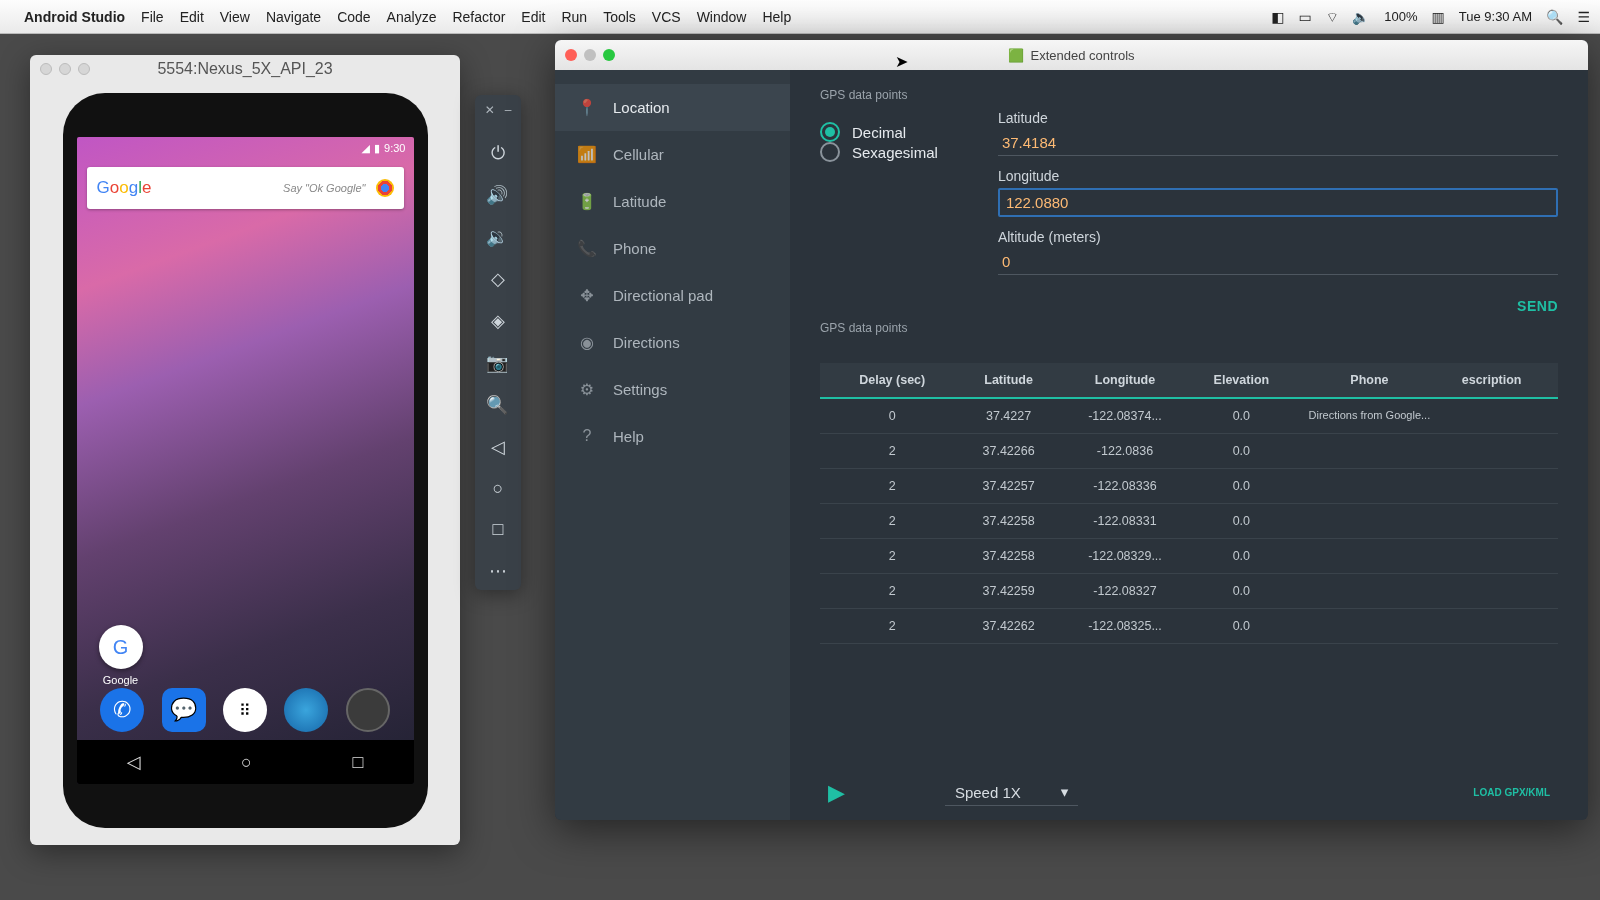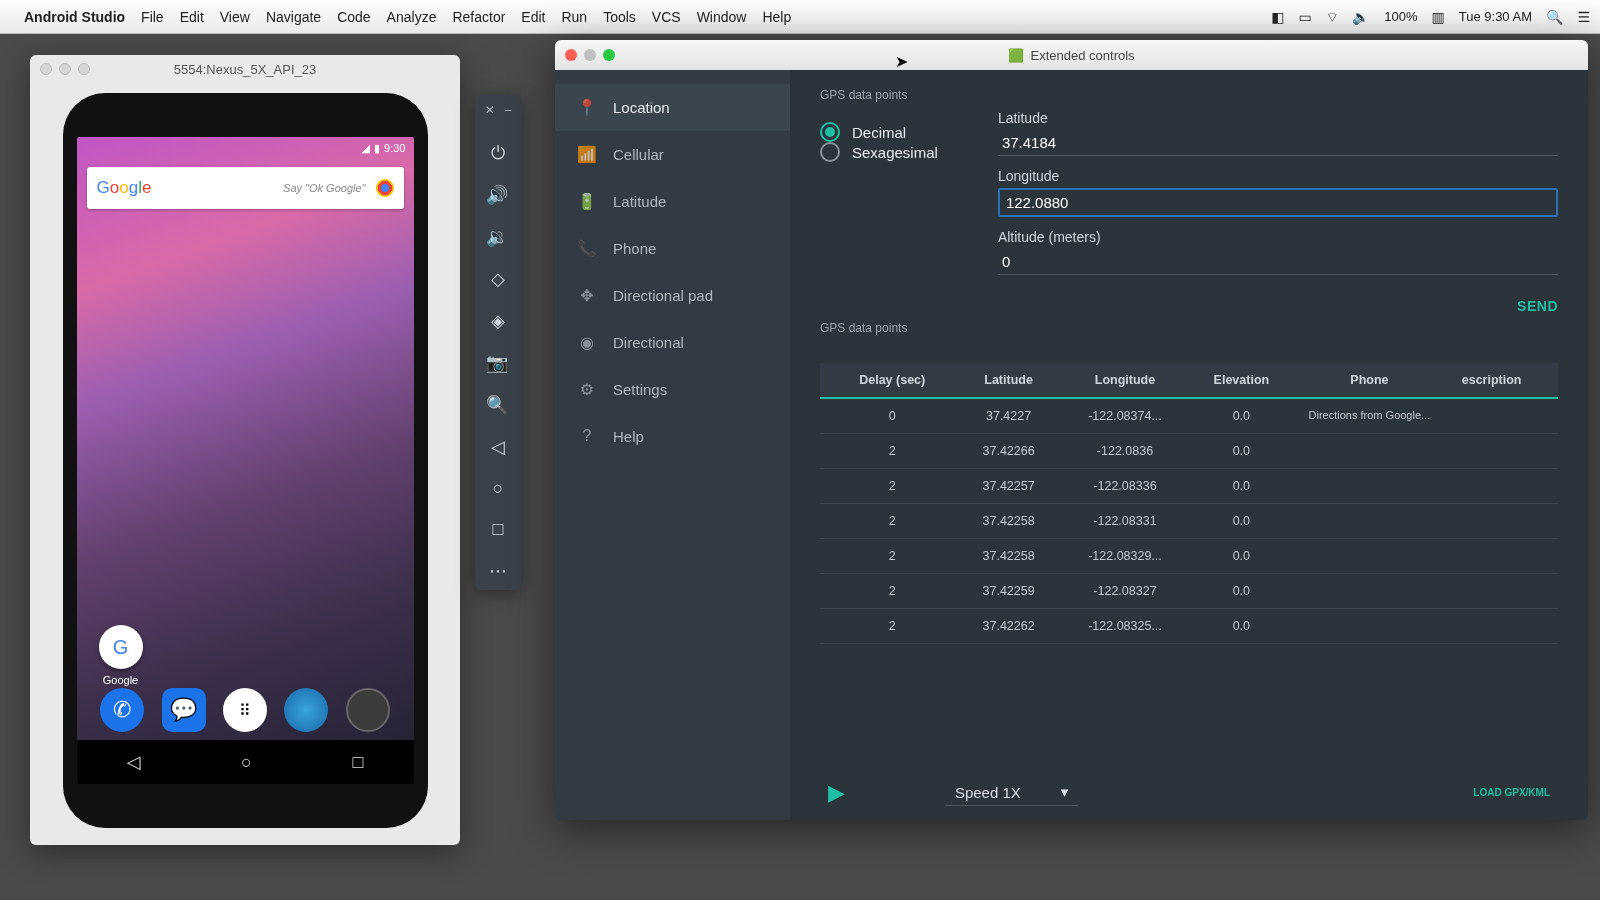--- a/index.html
+++ b/index.html
@@ -8,21 +8,21 @@
 
 .menubar { position: absolute; top: 0; left: 0; right: 0; height: 34px; background: linear-gradient(#fdfdfd,#eaeaea); display: flex; align-items: center; padding: 0 10px; font-size: 14px; color: #222; border-bottom: 1px solid #bbb; }
 .menubar .apple { font-size: 16px; margin-right: 14px; }
 .menubar .appname { font-weight: 700; margin-right: 16px; }
 .menubar .menus span { margin-right: 16px; cursor: default; }
 .menubar .right { margin-left: auto; display: flex; align-items: center; gap: 14px; font-size: 13px; }
 .menubar .right .icon { font-size: 14px; }
 
 
 .emulator-window { position: absolute; left: 30px; top: 55px; width: 430px; height: 790px; background: #e9e9e9; border-radius: 6px; box-shadow: 0 8px 30px rgba(0,0,0,.4); }
-.emu-titlebar { height: 28px; display: flex; align-items: center; justify-content: center; position: relative; font-size: 13px; color: #555; text-align: center; }
+.emu-titlebar { height: 28px; display: flex; align-items: center; justify-content: center; position: relative; font-size: 16px; color: #555; text-align: center; }
 .traffic { position: absolute; left: 10px; top: 8px; display: flex; gap: 7px; }
 .dot { width: 12px; height: 12px; border-radius: 50%; background: #d6d6d6; border: 1px solid #bcbcbc; }
 .phone-frame { margin: 10px auto 0; width: 365px; height: 735px; background: #111; border-radius: 42px; position: relative; padding: 44px 14px; }
 .phone-screen { width: 100%; height: 100%; background: linear-gradient(160deg,#c056c4 0%, #d96aa8 20%, #9c5fb0 35%, #63416f 55%, #3b2f4a 75%, #1f2030 100%); border-radius: 2px; position: relative; overflow: hidden; }
 .statusbar { position: absolute; top: 0; left: 0; right: 0; height: 22px; display: flex; align-items: center; justify-content: flex-end; padding: 0 8px; color: #fff; font-size: 11px; gap: 4px; }
 .searchbar { position: absolute; top: 30px; left: 10px; right: 10px; height: 42px; background: #fff; border-radius: 3px; display: flex; align-items: center; padding: 0 10px; box-shadow: 0 1px 3px rgba(0,0,0,.3); }
 .searchbar .ghint { margin-left: auto; color: #888; font-size: 11px; font-style: italic; }
 .searchbar .mic { width: 18px; height: 18px; margin-left: 10px; background: radial-gradient(circle,#4285f4 0 30%,#ea4335 30% 55%, #fbbc05 55% 80%, #34a853 80% 100%); border-radius: 50%; }
 .google-logo { font-size: 17px; font-weight: 500; }
 .google-logo span:nth-child(1){color:#4285f4}.google-logo span:nth-child(2){color:#ea4335}.google-logo span:nth-child(3){color:#fbbc05}.google-logo span:nth-child(4){color:#4285f4}.google-logo span:nth-child(5){color:#34a853}.google-logo span:nth-child(6){color:#ea4335}
@@ -56,21 +56,21 @@
 .ext-main { flex: 1; padding: 18px 30px 14px; color: #d7dde2; display:flex; flex-direction:column; }
 .section-label { font-size: 12px; color: #9aa3ab; margin-bottom: 14px; }
 .coord-row { display: flex; gap: 60px; align-items: flex-start; }
 .radios { display: flex; flex-direction: column; margin-top: 6px; }
 .radio { display: flex; align-items: center; gap: 12px; font-size: 15px; color: #e6eaee; cursor: pointer; }
 .rcircle { width: 20px; height: 20px; border: 2px solid #8a939b; border-radius: 50%; display:flex;align-items:center;justify-content:center; }
 .radio.sel .rcircle { border-color: #1fbfa4; }
 .radio.sel .rcircle::after { content:""; width:10px; height:10px; background:#1fbfa4; border-radius:50%; }
 .fields { flex:1; display:flex; flex-direction:column; gap: 12px; margin-top: -6px; }
 .field label { font-size: 14px; color: #cfd6dc; display:block; margin-bottom: 4px; }
-.field input { width: 100%; background: transparent; border: none; border-bottom: 1px solid #4e5760; color: #ffffff; font-size: 15px; padding: 4px 4px; outline: none; }
+.field input { width: 100%; background: transparent; border: none; border-bottom: 1px solid #4e5760; color: #fdba74; font-size: 15px; padding: 4px 4px; outline: none; }
 .field input.focused { border: 2px solid #2f6fb3; border-radius: 2px; padding: 4px 6px; }
 .sendrow { text-align: right; margin-top: 10px; }
 .sendbtn { color: #1fbfa4; font-weight: 700; font-size: 14px; letter-spacing: .5px; cursor: pointer; }
 .table-wrap { margin-top: 14px; flex:1; display:flex; flex-direction:column; }
 .thead, .trow { display: grid; grid-template-columns: 1fr 1fr 1fr 1fr 1.2fr .9fr; padding: 10px 14px; font-size: 12.5px; }
 .thead { color: #cfd6dc; background: #323b43; border-bottom: 2px solid #1fbfa4; font-weight: 600; }
 .tbody { overflow: hidden; }
 .trow { color: #c2c9cf; border-bottom: 1px solid #3a434b; text-align: center; }
 .thead div { text-align: center; }
 .footer { display:flex; align-items:center; gap: 20px; padding: 10px 8px 0; }
@@ -185,21 +185,21 @@
         <div class="navitem">
           <span class="ni">📞</span>
           <span>Phone</span>
         </div>
         <div class="navitem">
           <span class="ni">✥</span>
           <span>Directional pad</span>
         </div>
         <div class="navitem">
           <span class="ni">◉</span>
-          <span>Directional</span>
+          <span>Directions</span>
         </div>
         <div class="navitem">
           <span class="ni">⚙</span>
           <span>Settings</span>
         </div>
         <div class="navitem">
           <span class="ni">?</span>
           <span>Help</span>
         </div>
       </div>

